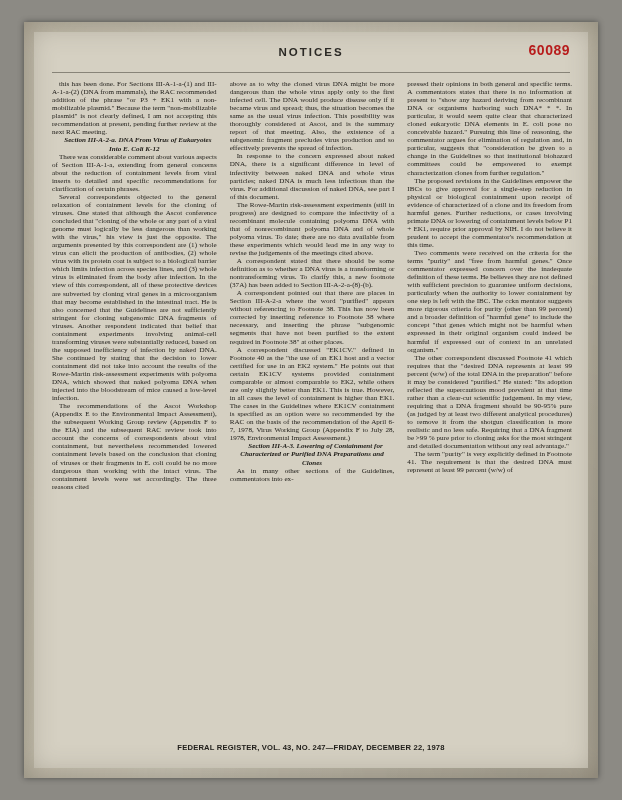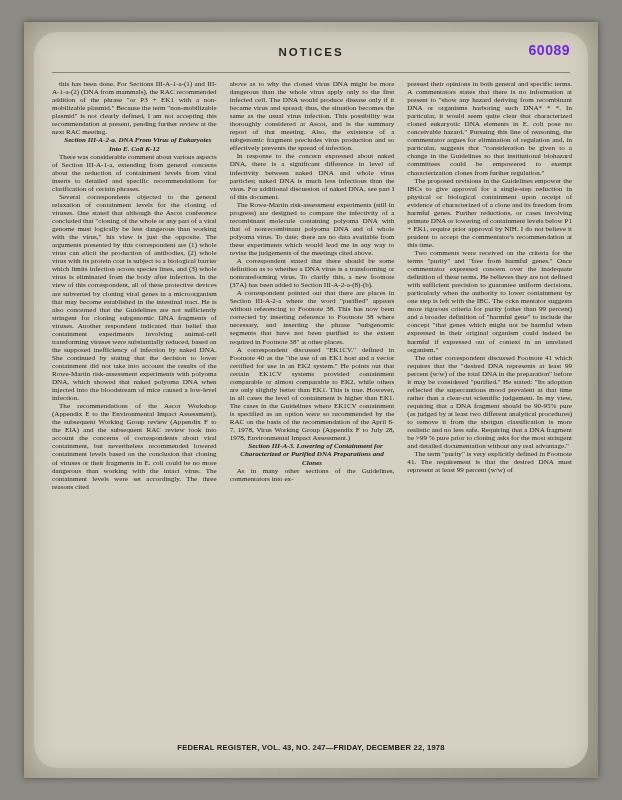--- a/index.html
+++ b/index.html
@@ -24,37 +24,36 @@
       radial-gradient(ellipse at 12% 8%, rgba(255,255,255,.30), rgba(255,255,255,0) 45%),
       radial-gradient(ellipse at 88% 92%, rgba(0,0,0,.10), rgba(0,0,0,0) 55%),
       linear-gradient(100deg, rgba(180,172,150,.35), rgba(215,210,195,.15) 40%, rgba(160,152,130,.30));
     pointer-events:none;
     mix-blend-mode:multiply;
   }
   .sheet{
     position:absolute;
     left:10px;top:10px;right:10px;bottom:10px;
     background:#d5d0c2;
-    border-radius:24px;
   }
   .head{
     position:absolute;
     top:14px;left:18px;right:18px;
     height:22px;
   }
   .head .notices{
     position:absolute;left:50%;transform:translateX(-50%);
     font-family:"Liberation Sans", sans-serif;
     font-size:11.5px;letter-spacing:2px;font-weight:700;
     color:#2c2a26;
   }
   .head .folio{
     position:absolute;right:0;top:-4px;
     font-family:"Liberation Sans", sans-serif;
-    font-size:14px;font-weight:700;color:#6d28d9;
+    font-size:14px;font-weight:700;color:#b91c1c;
     letter-spacing:.5px;
     padding-left:44px;
   }
   .rule{
     position:absolute;left:18px;right:18px;top:40px;
     border-top:1px solid #5f5b50;
     opacity:.65;
   }
   .cols{
     position:absolute;

